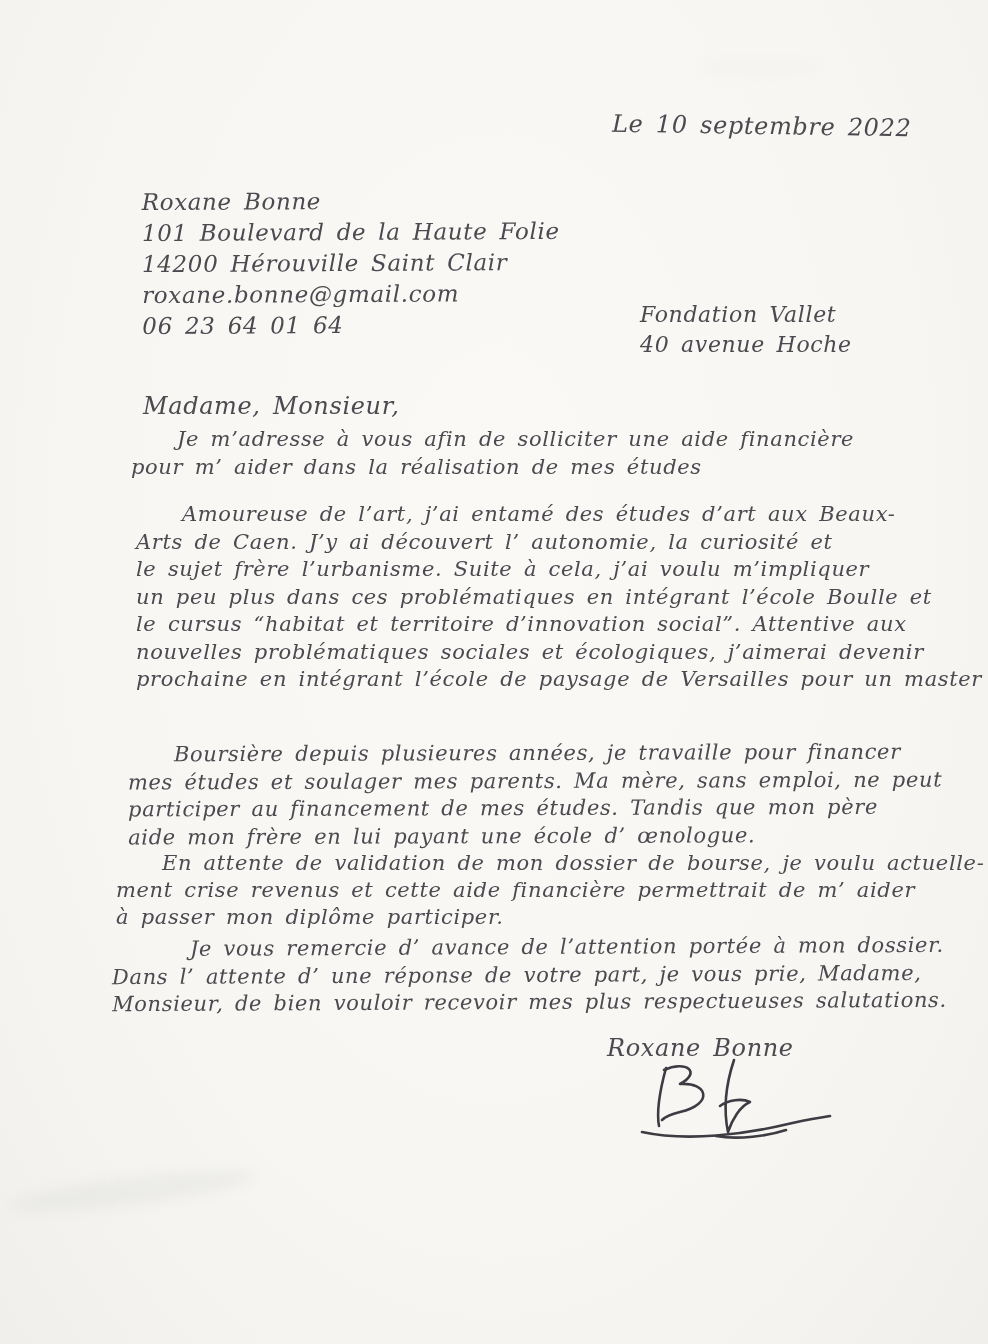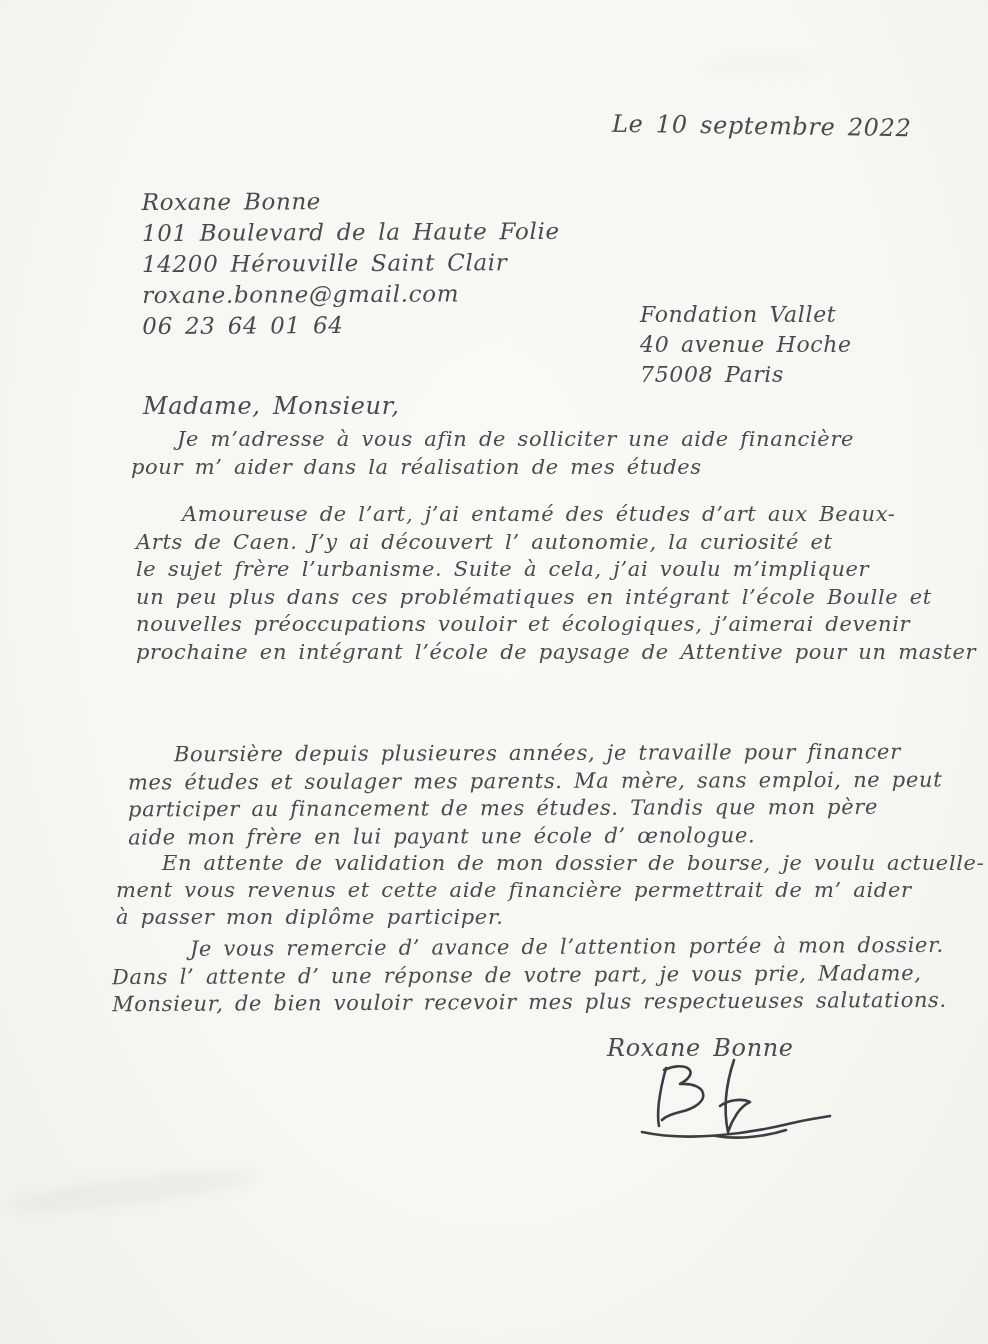--- a/index.html
+++ b/index.html
@@ -58,49 +58,49 @@
     <div class="line">Roxane Bonne</div>
     <div class="line">101 Boulevard de la Haute Folie</div>
     <div class="line">14200 Hérouville Saint Clair</div>
     <div class="line">roxane.bonne@gmail.com</div>
     <div class="line">06 23 64 01 64</div>
   </div>
 
   <div class="abs recipient">
     <div class="line">Fondation Vallet</div>
     <div class="line">40 avenue Hoche</div>
-    <div class="line">75008 Paris</div>
   </div>
 
   <div class="abs salutation line">Madame, Monsieur,</div>
 
   <div class="abs para p1">
     <div class="line indent">Je m’adresse à vous afin de solliciter une aide financière</div>
     <div class="line">pour m’ aider dans la réalisation de mes études</div>
   </div>
 
   <div class="abs para p2">
     <div class="line indent">Amoureuse de l’art, j’ai entamé des études d’art aux Beaux-</div>
     <div class="line">Arts de Caen. J’y ai découvert l’ autonomie, la curiosité et</div>
     <div class="line">le sujet frère l’urbanisme. Suite à cela, j’ai voulu m’impliquer</div>
     <div class="line">un peu plus dans ces problématiques en intégrant l’école Boulle et</div>
-    <div class="line">nouvelles préoccupations vouloir et écologiques, j’aimerai devenir</div>
-    <div class="line">prochaine en intégrant l’école de paysage de Attentive pour un master</div>
+    <div class="line">le cursus “habitat et territoire d’innovation social”. Attentive aux</div>
+    <div class="line">nouvelles problématiques sociales et écologiques, j’aimerai devenir</div>
+    <div class="line">prochaine en intégrant l’école de paysage de Versailles pour un master</div>
   </div>
 
   <div class="abs para p3">
     <div class="line indent">Boursière depuis plusieures années, je travaille pour financer</div>
     <div class="line">mes études et soulager mes parents. Ma mère, sans emploi, ne peut</div>
     <div class="line">participer au financement de mes études. Tandis que mon père</div>
     <div class="line">aide mon frère en lui payant une école d’ œnologue.</div>
   </div>
 
   <div class="abs para p4">
     <div class="line indent">En attente de validation de mon dossier de bourse, je voulu actuelle-</div>
-    <div class="line">ment vous revenus et cette aide financière permettrait de m’ aider</div>
+    <div class="line">ment crise revenus et cette aide financière permettrait de m’ aider</div>
     <div class="line">à passer mon diplôme participer.</div>
   </div>
 
   <div class="abs para p5">
     <div class="line indent-lg">Je vous remercie d’ avance de l’attention portée à mon dossier.</div>
     <div class="line">Dans l’ attente d’ une réponse de votre part, je vous prie, Madame,</div>
     <div class="line">Monsieur, de bien vouloir recevoir mes plus respectueuses salutations.</div>
   </div>
 
   <div class="abs sig-name line">Roxane Bonne</div>

